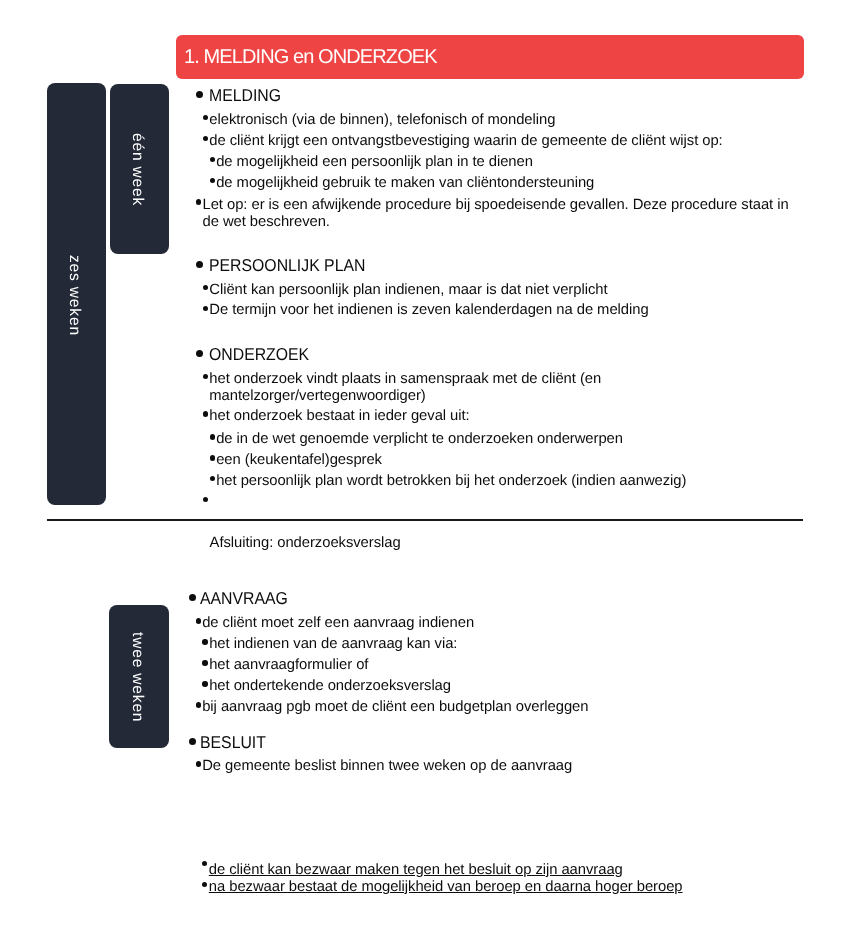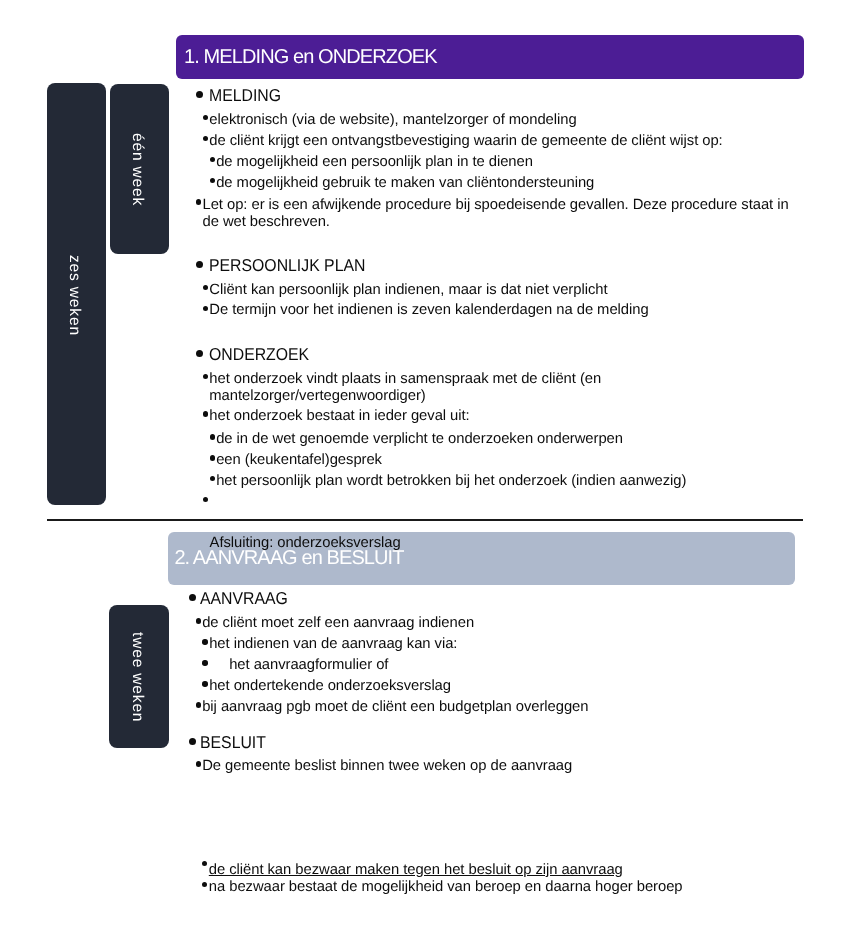--- a/index.html
+++ b/index.html
@@ -27,41 +27,38 @@
   
   .line{position:absolute;white-space:nowrap;color:#0d0d0d;}
   .dot{position:absolute;border-radius:50%;background:#0d0d0d;}
   .h{font-size:17.2px;letter-spacing:0px;transform:scaleX(0.92);transform-origin:left center;}
   .b{font-size:14.8px;letter-spacing:-0.05px;}
 </style>
 </head>
 <body>
 
 <div class="stage">
-  <div class="bar" style="left:176px;top:35px;width:628px;height:44px;background:#4c1d95;">
+  <div class="bar" style="left:176px;top:35px;width:628px;height:44px;background:#ef4444;">
     <span class="barlabel" style="padding-left:8.0px;top:0.0px;">1. MELDING en ONDERZOEK</span>
-  </div>
-  <div class="bar" style="left:167.6px;top:532px;width:627.4px;height:53px;background:#aeb9cc;">
-    <span class="barlabel" style="padding-left:6.8px;top:-0.2px;">2. AANVRAAG en BESLUIT</span>
   </div>
   <div class="tbox" style="left:47px;top:83px;width:59px;height:422px;background:#232936;">
     <span class="vlabel">zes weken</span>
   </div>
   <div class="tbox" style="left:110px;top:84px;width:59px;height:170px;background:#232936;">
     <span class="vlabel">één week</span>
   </div>
   <div class="tbox" style="left:109px;top:604.5px;width:60px;height:143px;background:#232936;">
     <span class="vlabel">twee weken</span>
   </div>
   <div class="rule" style="left:47px;top:518.5px;width:756px;height:2.6px;background:#1a1a1a;"></div>
   <div class="block">
     <span class="dot" style="left:196.10px;top:90.60px;width:7.0px;height:7.0px;"></span>
     <div class="line h" style="left:208.8px;top:84.90px;line-height:20.00px;white-space:nowrap;">MELDING</div>
     <span class="dot" style="left:202.85px;top:114.85px;width:5.5px;height:5.5px;"></span>
-    <div class="line b" style="left:209.3px;top:109.90px;line-height:20.80px;white-space:nowrap;">elektronisch (via de website), mantelzorger of mondeling</div>
+    <div class="line b" style="left:209.3px;top:109.90px;line-height:20.80px;white-space:nowrap;">elektronisch (via de binnen), telefonisch of mondeling</div>
     <span class="dot" style="left:202.85px;top:135.75px;width:5.5px;height:5.5px;"></span>
     <div class="line b" style="left:209.3px;top:130.70px;line-height:20.80px;white-space:nowrap;text-align:center;">de cliënt krijgt een ontvangstbevestiging waarin de gemeente de cliënt wijst op:</div>
     <span class="dot" style="left:210.05px;top:156.95px;width:5.3px;height:5.3px;"></span>
     <div class="line b" style="left:216.2px;top:151.60px;line-height:20.80px;white-space:nowrap;">de mogelijkheid een persoonlijk plan in te dienen</div>
     <span class="dot" style="left:210.05px;top:177.95px;width:5.3px;height:5.3px;"></span>
     <div class="line b" style="left:216.2px;top:172.60px;line-height:20.80px;white-space:nowrap;">de mogelijkheid gebruik te maken van cliëntondersteuning</div>
     <span class="dot" style="left:196.30px;top:199.40px;width:5.2px;height:5.2px;"></span>
     <div class="line b" style="left:202.5px;top:196.60px;line-height:17.40px;width:600px;white-space:normal;">Let op: er is een afwijkende procedure bij spoedeisende gevallen. Deze procedure staat in de wet beschreven.</div>
     <span class="dot" style="left:196.10px;top:261.10px;width:7.0px;height:7.0px;"></span>
     <div class="line h" style="left:208.8px;top:254.90px;line-height:20.00px;white-space:nowrap;">PERSOONLIJK PLAN</div>
@@ -85,29 +82,29 @@
     <div class="line b" style="left:209.6px;top:492.70px;line-height:20.80px;white-space:nowrap;margin-top:40px;">Afsluiting: onderzoeksverslag</div>
   </div>
   <div class="block">
     <span class="dot" style="left:188.50px;top:594.00px;width:7.0px;height:7.0px;"></span>
     <div class="line h" style="left:200.2px;top:587.80px;line-height:20.00px;white-space:nowrap;">AANVRAAG</div>
     <span class="dot" style="left:195.65px;top:618.25px;width:5.5px;height:5.5px;"></span>
     <div class="line b" style="left:202.2px;top:613.20px;line-height:20.80px;white-space:nowrap;">de cliënt moet zelf een aanvraag indienen</div>
     <span class="dot" style="left:202.45px;top:639.25px;width:5.5px;height:5.5px;"></span>
     <div class="line b" style="left:209.2px;top:634.10px;line-height:20.80px;white-space:nowrap;">het indienen van de aanvraag kan via:</div>
     <span class="dot" style="left:202.45px;top:660.05px;width:5.5px;height:5.5px;"></span>
-    <div class="line b" style="left:209.2px;top:654.90px;line-height:20.80px;white-space:nowrap;margin-left:20px;">het aanvraagformulier of</div>
+    <div class="line b" style="left:209.2px;top:654.90px;line-height:20.80px;white-space:nowrap;">het aanvraagformulier of</div>
     <span class="dot" style="left:202.45px;top:681.05px;width:5.5px;height:5.5px;"></span>
     <div class="line b" style="left:209.2px;top:675.90px;line-height:20.80px;white-space:nowrap;">het ondertekende onderzoeksverslag</div>
     <span class="dot" style="left:195.65px;top:702.05px;width:5.5px;height:5.5px;"></span>
     <div class="line b" style="left:202.2px;top:696.90px;line-height:20.80px;white-space:nowrap;">bij aanvraag pgb moet de cliënt een budgetplan overleggen</div>
     <span class="dot" style="left:188.50px;top:738.30px;width:7.0px;height:7.0px;"></span>
     <div class="line h" style="left:200.2px;top:732.10px;line-height:20.00px;white-space:nowrap;">BESLUIT</div>
     <span class="dot" style="left:195.65px;top:761.45px;width:5.5px;height:5.5px;"></span>
     <div class="line b" style="left:202.2px;top:756.40px;line-height:20.80px;white-space:nowrap;">De gemeente beslist binnen twee weken op de aanvraag</div>
   </div>
   <div class="block">
     <span class="dot" style="left:201.70px;top:860.70px;width:5.6px;height:5.6px;"></span>
     <div class="line b" style="left:208.8px;top:860px;line-height:20.80px;white-space:nowrap;text-decoration:underline;">de cliënt kan bezwaar maken tegen het besluit op zijn aanvraag</div>
     <span class="dot" style="left:201.70px;top:881.90px;width:5.6px;height:5.6px;"></span>
-    <div class="line b" style="left:208.8px;top:877.00px;line-height:20.80px;white-space:nowrap;">na bezwaar bestaat de mogelijkheid van beroep en daarna hoger beroep</div>
+    <div class="line b" style="left:208.8px;top:877.00px;line-height:20.80px;white-space:nowrap;text-decoration:underline;">na bezwaar bestaat de mogelijkheid van beroep en daarna hoger beroep</div>
   </div>
 </div>
 
 </body></html>

